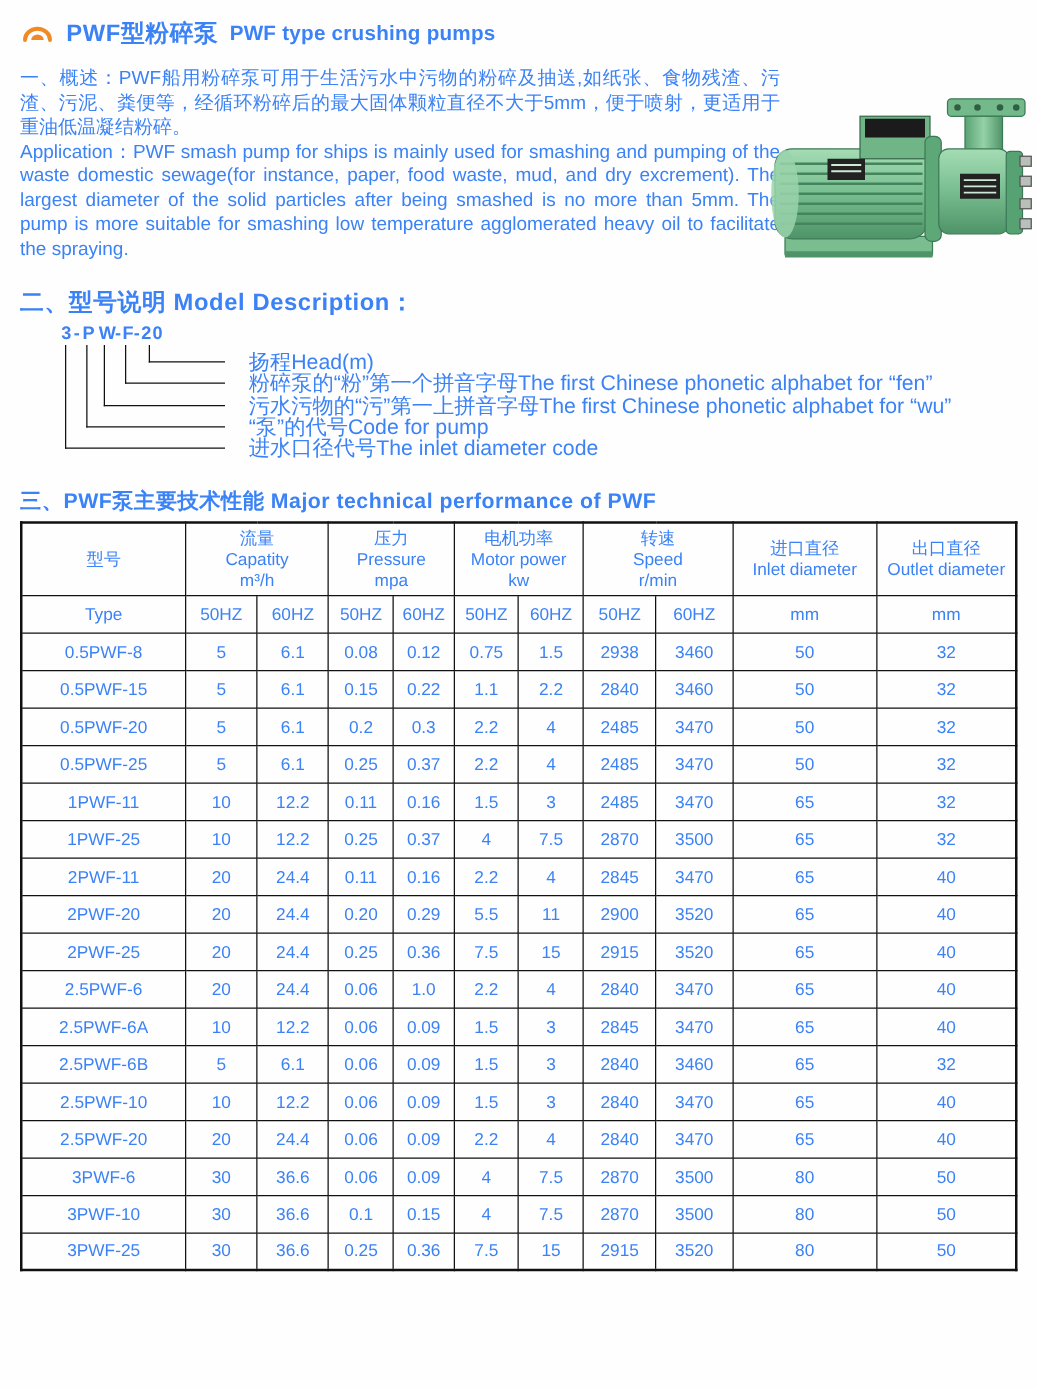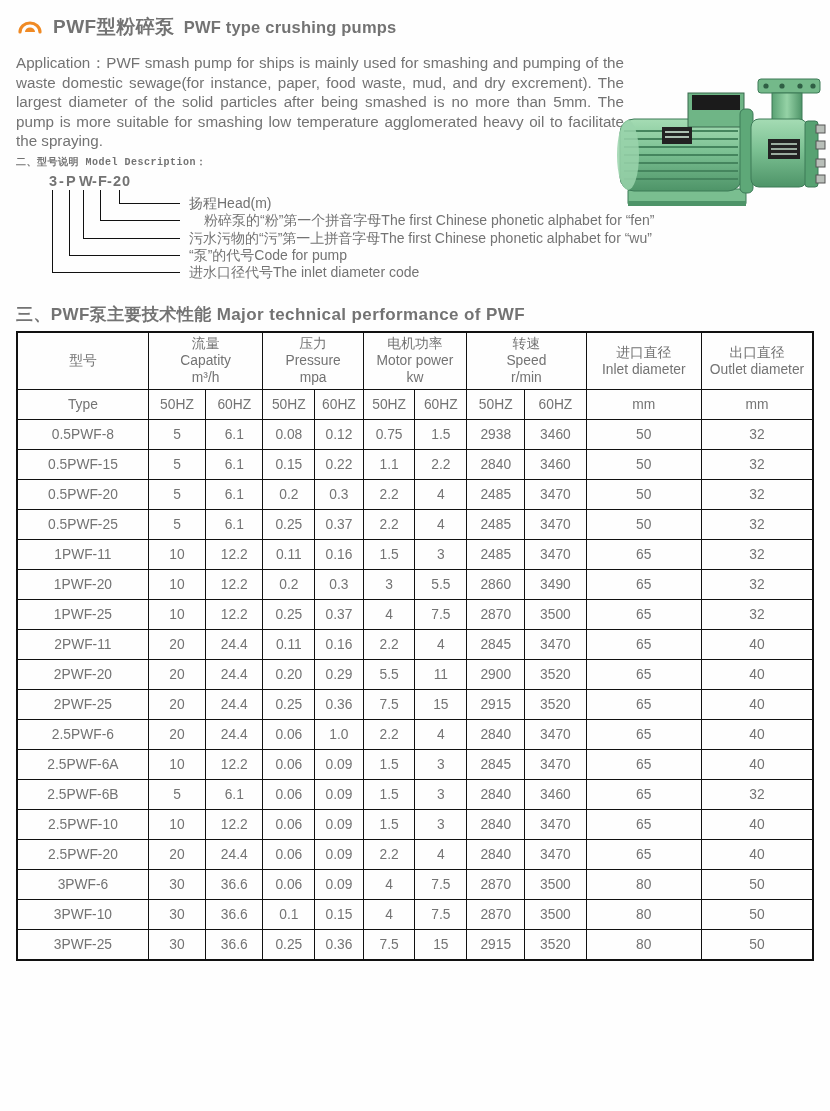--- a/index.html
+++ b/index.html
@@ -1,49 +1,49 @@
 <!DOCTYPE html>
 <html><head>
 <meta charset="utf-8">
 <style>
   html,body{margin:0;padding:0;background:#ffffff;}
   .page{
     position:relative;
     width:830px;height:1111px;
-    background:#fefefe;color:#737373;
+    background:#fefefe;color:#3b82f6;
     font-family:"Liberation Sans","DejaVu Sans",sans-serif;
     overflow:hidden;
   }
   .content{padding:14px 16px 0 16px;}
 
   
   .title-row{display:flex;align-items:center;gap:9px;}
   .title-zh{font-size:19px;font-weight:bold;letter-spacing:.5px;}
   .title-en{font-size:16.5px;font-weight:bold;letter-spacing:.2px;text-align:center;}
 
   
   .sec1{position:relative;margin-top:13px;}
   .para{width:608px;font-size:15.2px;line-height:19.5px;text-align:justify;}
   .para p{margin:0;}
   .pump-figure{position:absolute;right:-12px;top:24px;width:214px;height:142px;}
 
   
-  .h2{margin-top:4px;font-size:10px;font-weight:bold;letter-spacing:.5px;font-family:Liberation Mono, monospace;}
+  .h2{margin-top:20px;font-size:19px;font-weight:bold;letter-spacing:.5px;}
   .diagram{position:relative;height:120px;margin-top:4px;font-size:14px;}
   .code-char{position:absolute;top:0;font-size:14.5px;font-weight:bold;letter-spacing:1px;}
   .cc0{left:33px;} .cc1{left:43px;} .cc2{left:50px;} .cc3{left:63px;}
   .cc4{left:76px;} .cc5{left:82px;} .cc6{left:91px;} .cc7{left:97px;}
   .conn{position:absolute;border-left:1.5px solid #111;border-bottom:1.5px solid #111;}
   .conn-20{left:103px;top:17px;width:60px;height:13px;}
   .conn-f {left:84px; top:17px;width:79px;height:30px;}
   .conn-w {left:67px; top:17px;width:96px;height:48px;}
   .conn-p {left:53px; top:17px;width:110px;height:65px;}
   .conn-3 {left:36px; top:17px;width:127px;height:82px;}
-  .dlabel{position:absolute;left:173px;white-space:nowrap;font-size:14px;line-height:17px;}
-  .dl0{top:22px;} .dl1{top:39px;margin-left:15px;} .dl2{top:57px;} .dl3{top:74px;} .dl4{top:91px;}
+  .dlabel{position:absolute;left:183px;white-space:nowrap;font-size:17px;line-height:17px;}
+  .dl0{top:22px;} .dl1{top:39px;} .dl2{top:57px;} .dl3{top:74px;} .dl4{top:91px;}
 
   
   .h3{margin-top:10px;font-size:17px;font-weight:bold;letter-spacing:.4px;}
   table.spec{width:798px;border-collapse:collapse;margin-top:5px;table-layout:fixed;}
   table.spec td,table.spec th{
     border:1px solid #111;text-align:center;vertical-align:middle;
     font-weight:normal;padding:0 2px;box-sizing:border-box;
   }
   table.spec{border:2px solid #111;}
   tr.hdr1 td{height:58px;font-size:13.8px;line-height:17px;}
@@ -62,20 +62,21 @@
           <path d="M4 15 A10 9 0 0 1 24 15" fill="none" stroke="#f08a24" stroke-width="3.2" stroke-linecap="round"></path>
           <path d="M9 15 A5 4.5 0 0 1 19 15 Z" fill="#f08a24"></path>
         </svg>
       </span>
       <span class="title-zh">PWF型粉碎泵</span>
       <span class="title-en">PWF type crushing pumps</span>
     </div>
 
     <div class="sec1">
       <div class="para">
+        <p>一、概述：PWF船用粉碎泵可用于生活污水中污物的粉碎及抽送,如纸张、食物残渣、污渣、污泥、粪便等，经循环粉碎后的最大固体颗粒直径不大于5mm，便于喷射，更适用于重油低温凝结粉碎。</p>
         <p>Application：PWF smash pump for ships is mainly used for smashing and pumping of the waste domestic sewage(for instance, paper, food waste, mud, and dry excrement). The largest diameter of the solid particles after being smashed is no more than 5mm. The pump is more suitable for smashing low temperature agglomerated heavy oil to facilitate the spraying.</p>
       </div>
 
       <div class="pump-figure">
         <svg width="214" height="142" viewBox="0 0 214 142">
           <defs>
             <linearGradient id="gBody" x1="0" y1="0" x2="0" y2="1">
               <stop offset="0" stop-color="#a5dcb4"></stop>
               <stop offset="0.45" stop-color="#7cc193"></stop>
               <stop offset="1" stop-color="#4e9468"></stop>
@@ -285,33 +286,20 @@
             <td>0.11</td>
             <td>0.16</td>
             <td>1.5</td>
             <td>3</td>
             <td>2485</td>
             <td>3470</td>
             <td>65</td>
             <td>32</td>
           </tr>
           <tr>
-            <td>1PWF-20</td>
-            <td>10</td>
-            <td>12.2</td>
-            <td>0.2</td>
-            <td>0.3</td>
-            <td>3</td>
-            <td>5.5</td>
-            <td>2860</td>
-            <td>3490</td>
-            <td>65</td>
-            <td>32</td>
-          </tr>
-          <tr>
             <td>1PWF-25</td>
             <td>10</td>
             <td>12.2</td>
             <td>0.25</td>
             <td>0.37</td>
             <td>4</td>
             <td>7.5</td>
             <td>2870</td>
             <td>3500</td>
             <td>65</td>

